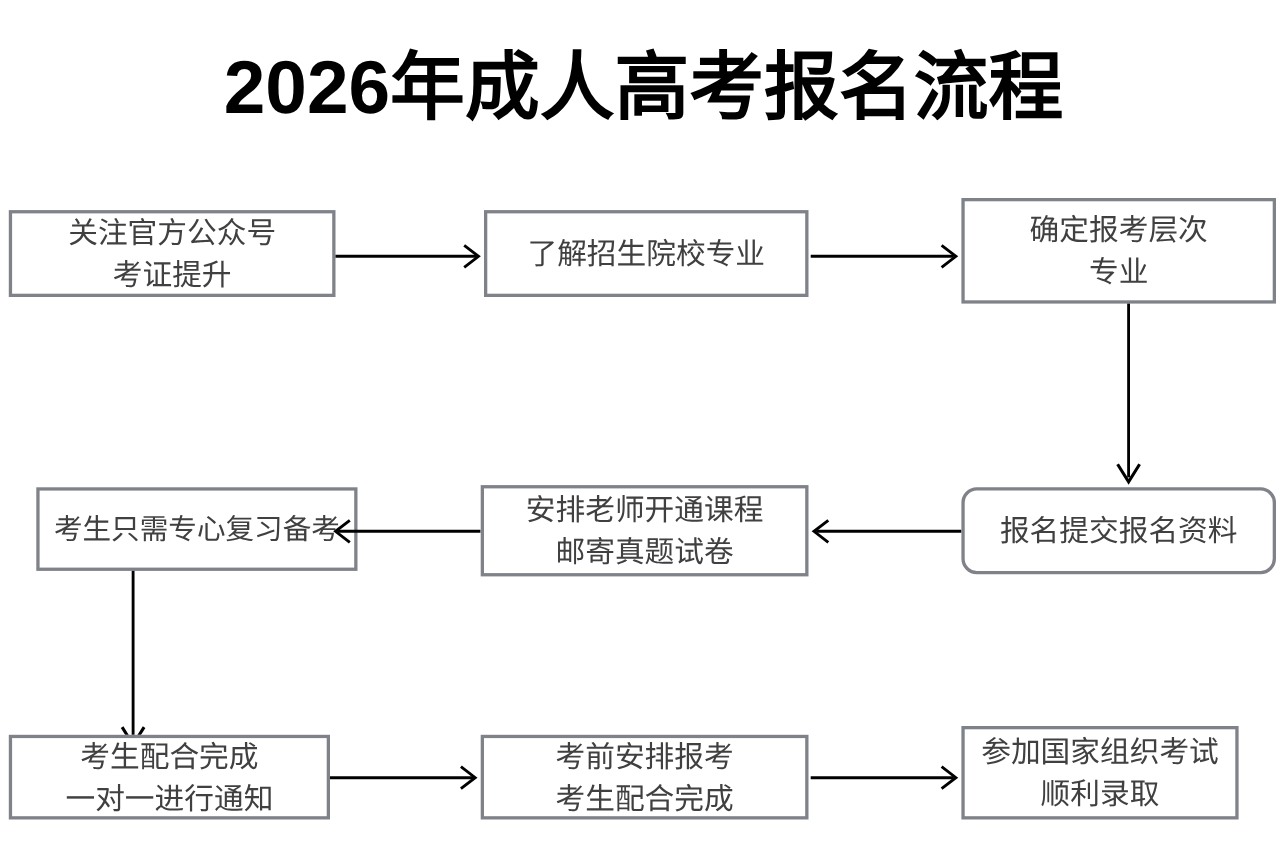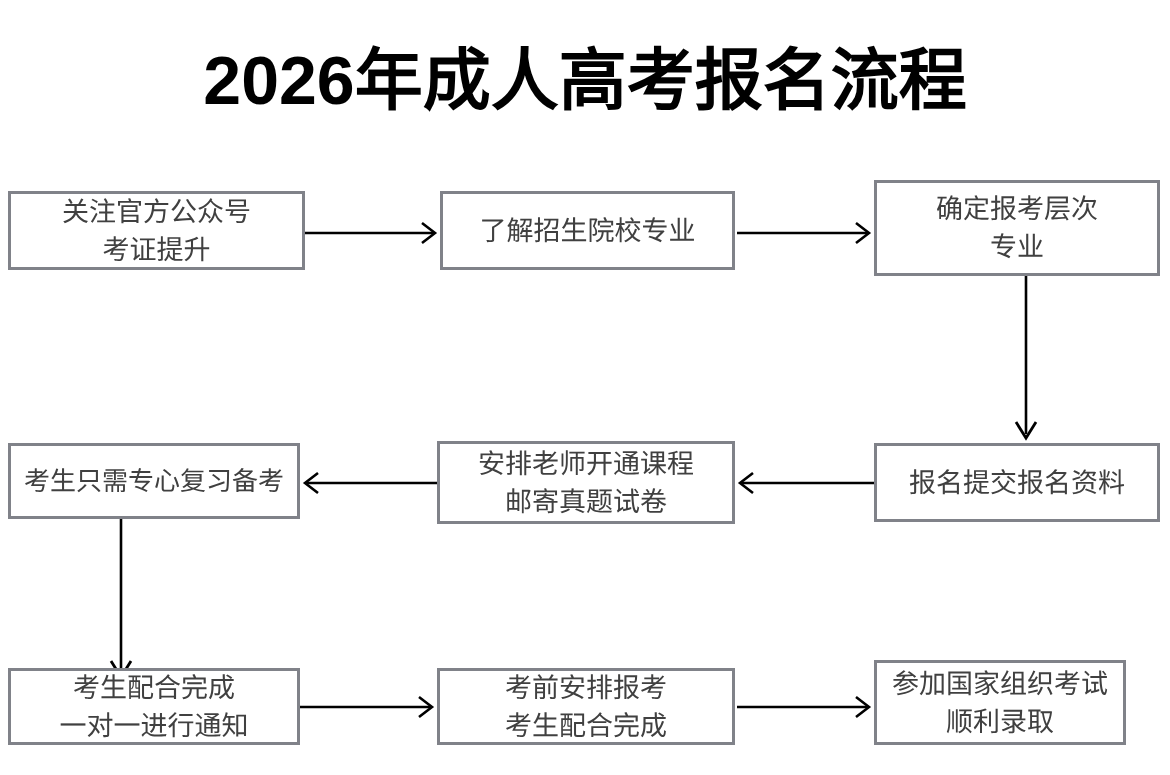--- a/index.html
+++ b/index.html
@@ -51,31 +51,32 @@
     line-height: 38px;
     color: #404040;
     text-align: center;
     white-space: nowrap;
   }
   .flow-box .line {
     display: block;
   }
   .flow-box.tight {
     font-size: 26px;
+    margin-left: 25px;
   }
 
   
   #box-1 { left: 8px;   top: 191px; width: 297px; height: 79px; }
   #box-2 { left: 440px; top: 191px; width: 295px; height: 79px; }
   #box-3 { left: 874px; top: 180px; width: 286px; height: 96px; }
 
   
   #box-4 { left: 8px;   top: 443px; width: 292px; height: 76px; }
   #box-5 { left: 437px; top: 441px; width: 298px; height: 83px; }
-  #box-6 { left: 874px; top: 443px; width: 286px; height: 79px; }
+  #box-6 { left: 874px; top: 443px; width: 286px; height: 79px; border-radius: 14px; }
 
   
   #box-7 { left: 8px;   top: 668px; width: 292px; height: 77px; }
   #box-8 { left: 437px; top: 668px; width: 298px; height: 77px; justify-content: center; }
   #box-9 { left: 874px; top: 660px; width: 252px; height: 85px; }
 
   
   .arrow {
     position: absolute;
   }

